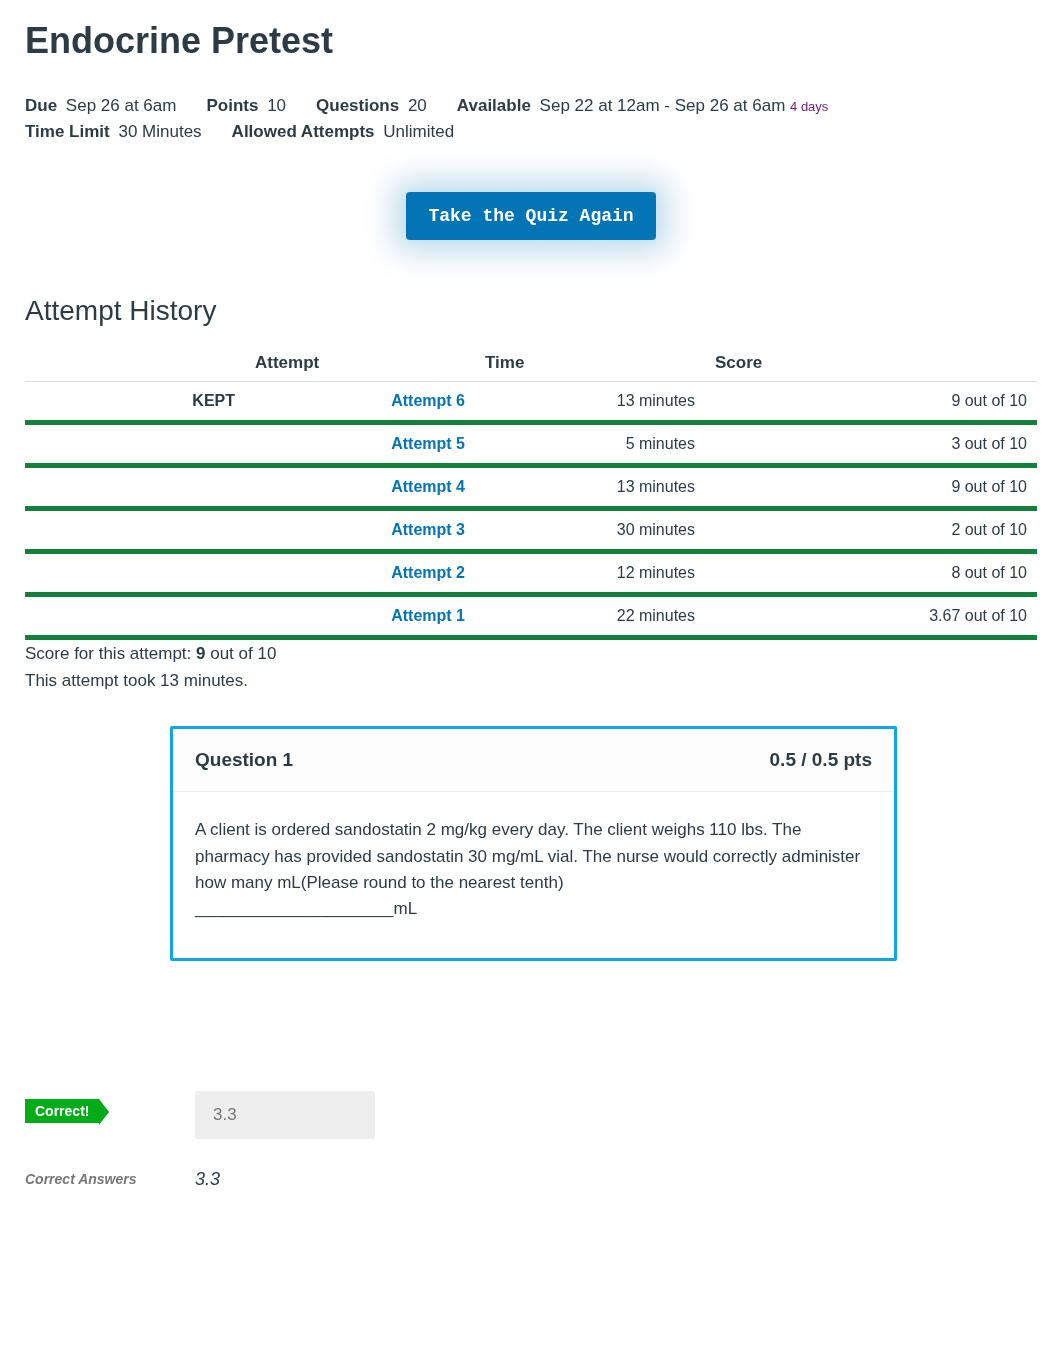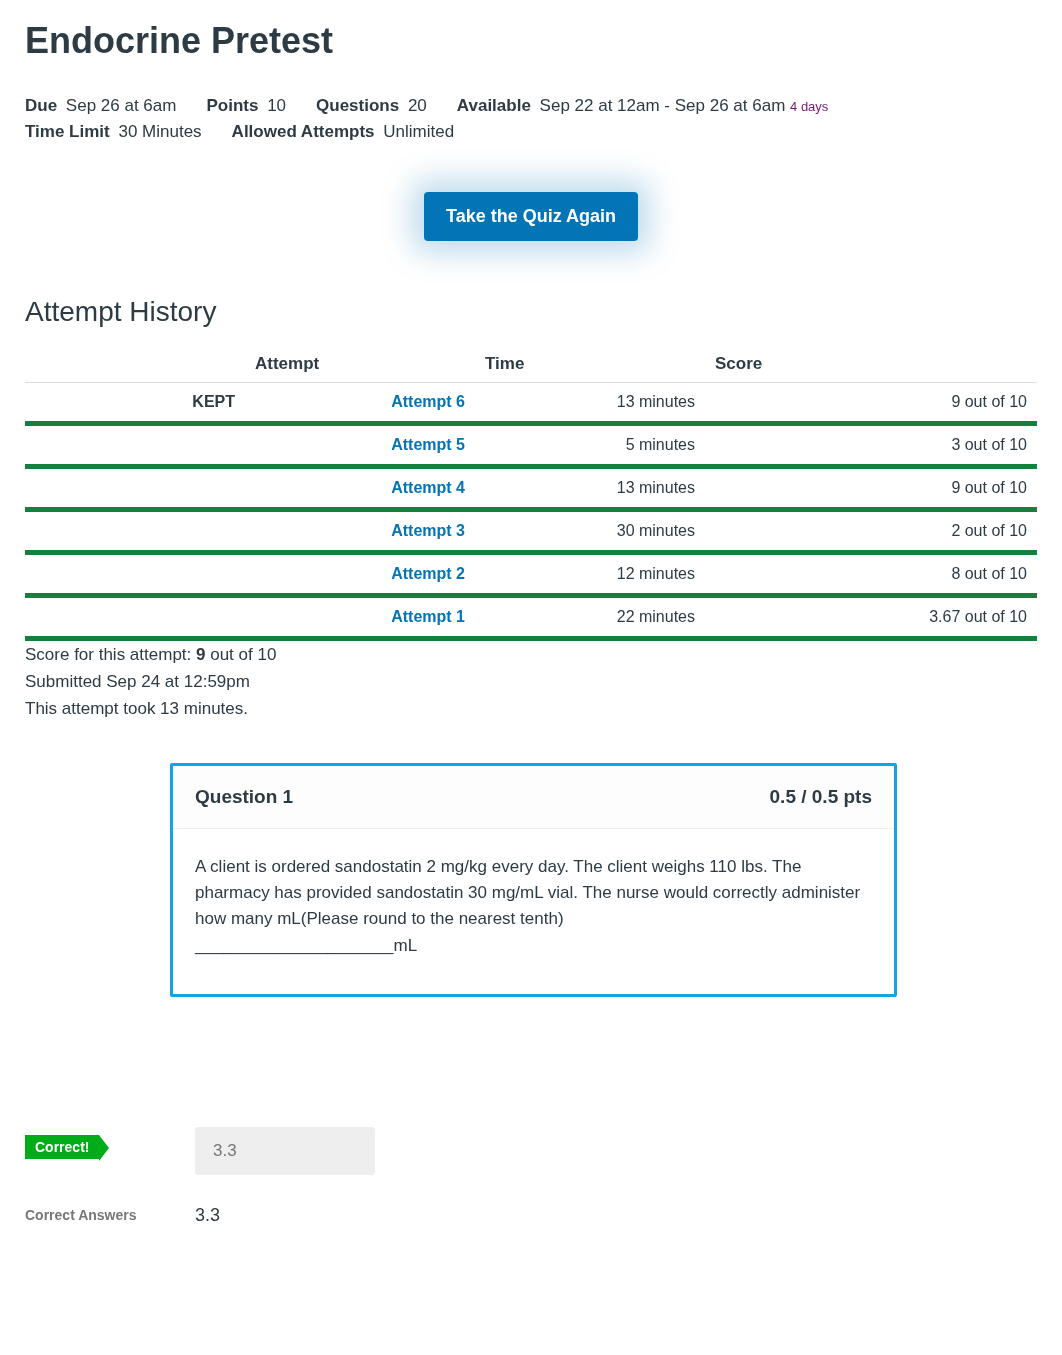--- a/index.html
+++ b/index.html
@@ -47,20 +47,21 @@
     .take-quiz-btn {
       background: #0374b5;
       color: #fff;
       border: none;
       padding: 14px 22px;
       font-size: 18px;
       font-weight: 700;
       border-radius: 4px;
       cursor: pointer;
       box-shadow: 0 0 30px 12px rgba(3,116,181,0.25);
+      font-family: Liberation Mono, monospace;
     }
     .section-title {
       font-size: 28px;
       font-weight: 400;
       margin-bottom: 18px;
     }
     .history-table {
       width: 100%;
       border-collapse: collapse;
     }
@@ -89,21 +90,21 @@
     }
     .attempt-link {
       color: #0374b5;
       font-weight: 700;
       text-decoration: none;
       cursor: pointer;
     }
     .score-summary {
       font-size: 17px;
       line-height: 1.6;
-      margin-bottom: 40px;
+      margin-bottom: 32px;
     }
     .score-summary .bold {
       font-weight: 700;
     }
     .question-block {
       margin-left: 145px;
       margin-right: 140px;
       border: 3px solid #0ea5e9;
       border-radius: 2px;
     }
@@ -161,20 +162,21 @@
       color: #777;
       padding: 14px 18px;
       width: 180px;
       font-size: 17px;
       border-radius: 3px;
     }
     .correct-answers-row {
       margin-top: 30px;
       display: flex;
       align-items: center;
+      font-style: italic;
     }
     .correct-answers-label {
       color: #777;
       font-weight: 700;
       font-size: 14px;
       width: 170px;
     }
     .correct-answers-value {
       font-size: 18px;
       color: #2d3b45;
@@ -268,21 +270,20 @@
       <td class="col-time">22 minutes</td>
       <td>3.67 out of 10</td>
     </tr>
   </tbody>
 </table>
 
 <div class="score-summary">
   <div>
     <span>Score for this attempt: </span><span class="bold">9</span><span> out of 10</span>
   </div>
-  <div>Submitted Sep 24 at 12:59pm</div>
   <div>This attempt took 13 minutes.</div>
 </div>
 
 <div class="question-block">
   <div class="question-header">
     <span class="question-title">Question 1</span>
     <span class="question-pts">0.5 / 0.5 pts</span>
   </div>
   <div class="question-body">
     <p>A client is ordered sandostatin 2 mg/kg every day. The client weighs 110 lbs. The pharmacy has provided sandostatin 30 mg/mL vial. The nurse would correctly administer how many mL(Please round to the nearest tenth)</p>

